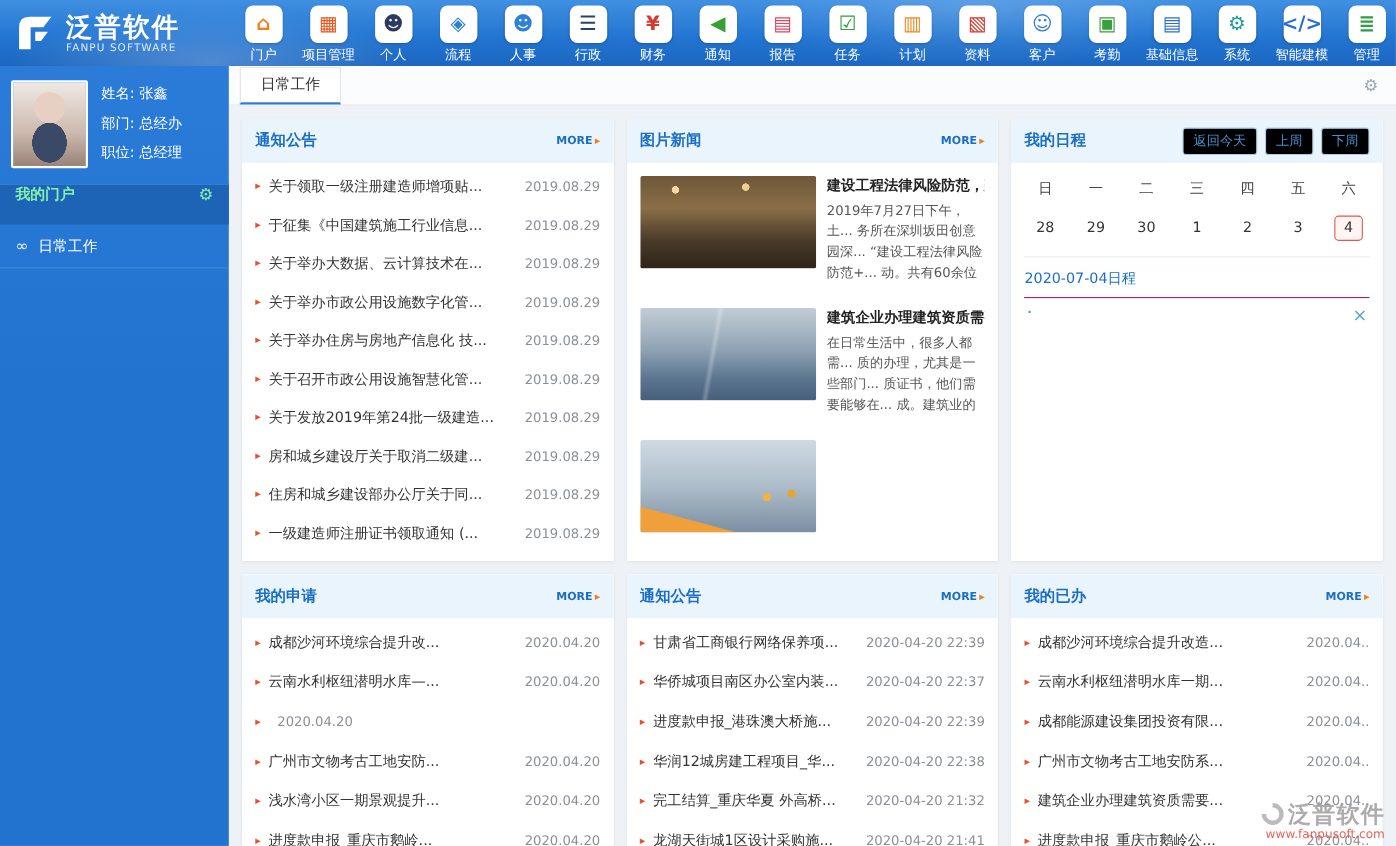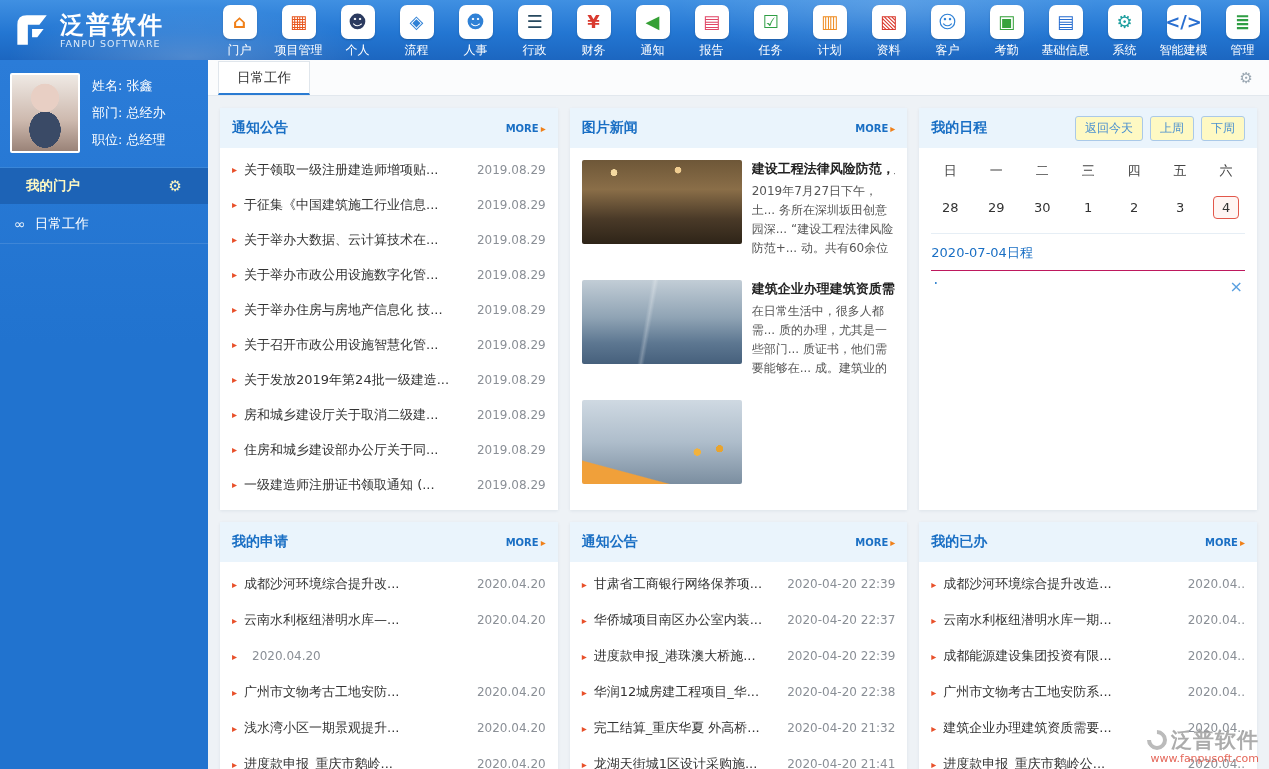--- a/index.html
+++ b/index.html
@@ -29,22 +29,22 @@
   .sidebar { position:absolute; top:60px; left:0; width:208px; bottom:0;
     background:linear-gradient(180deg,#2b7cd8 0%, #2173cf 40%, #2173cf 100%); z-index:5; }
   .profile { display:flex; padding:12px 10px 14px 10px; align-items:center; }
   .avatar { width:70px; height:80px; flex:none; background:
       radial-gradient(circle at 50% 30%, #e8cfc4 0 22%, transparent 23%),
       radial-gradient(ellipse 26px 30px at 50% 72%, #3a4a66 0 60%, transparent 61%),
       linear-gradient(180deg,#efe9e4 0%, #cdb9ae 60%, #9a8378 100%);
     border:2px solid #fff; border-radius:2px; }
   .profile-info { margin-left:12px; color:#fff; font-size:13px; line-height:27px; white-space:nowrap; }
   .portal-head { height:37px; background:#1d63b6; border-top:1px solid #3a86d8;
-    display:flex; align-items:center; justify-content:space-between; padding:0 26px;
-    color:#fef9c3; font-size:13.5px; font-weight:bold; cursor:pointer; }
+    display:flex; align-items:flex-start; justify-content:space-between; padding:0 14px;
+    color:#86efac; font-size:13.5px; font-weight:bold; cursor:pointer; }
   .portal-head .gear { font-size:15px; font-weight:normal; cursor:pointer; }
   .side-menu { display:block; }
   .side-item { height:40px; display:flex; align-items:center; gap:9px; padding:0 14px;
     color:#fff; font-size:13.5px; text-decoration:none; cursor:pointer; border-bottom:1px solid rgba(255,255,255,.12); }
   .side-item .link-icon { font-size:14px; opacity:.9; }
 
   
   .main { position:absolute; top:60px; left:208px; right:0; bottom:0; background:#eef2f6; }
   .tabbar { position:relative; height:36px; background:#fbfcfd; border-bottom:1px solid #e2e8ee;
     display:flex; align-items:flex-end; }
@@ -88,21 +88,21 @@
       linear-gradient(15deg, #f0a03a 0 18%, transparent 19%),
       radial-gradient(circle 7px at 72% 62%, #f2b23c 0 50%, transparent 55%),
       radial-gradient(circle 7px at 86% 58%, #e8a42f 0 50%, transparent 55%),
       linear-gradient(180deg,#cfd9e2 0%, #aebdcb 50%, #7b8ea0 100%); }
   .news-body { flex:1; overflow:hidden; }
   .news-title { font-size:13px; color:#222; font-weight:bold; white-space:nowrap; overflow:hidden; margin-bottom:4px; }
   .news-text { font-size:12px; color:#555; line-height:19px; max-height:76px; overflow:hidden; }
 
   
   .sched-buttons { display:flex; }
-  .sched-btn { font-size:12px; color:#4a90d0; background:#fef9c3; border:1px solid #aac9e8;
+  .sched-btn { font-size:12px; color:#4a90d0; background:#000000; border:1px solid #aac9e8;
     border-radius:3px; padding:3px 9px; margin-left:7px; cursor:pointer; white-space:nowrap; }
   .cal { padding:6px 8px 0 8px; }
   .cal-week { display:flex; }
   .cal-cell { flex:1; text-align:center; font-size:13px; color:#333; padding:8px 0; cursor:pointer; }
   .cal-head { cursor:default; color:#444; }
   .date-num { display:inline-block; padding:3px 8px; border:1px solid transparent; border-radius:4px; }
   .date-num.selected { border-color:#e2574a; background:#fff5f3; color:#333; }
   .day-title { margin:6px 12px 0 12px; padding:10px 0 8px 0; border-top:1px solid #e6eef5;
     border-bottom:1px solid #be185d; color:#1a6fc4; font-size:13px; }
   .sched-detail { position:relative; height:200px; margin:0 12px; }

